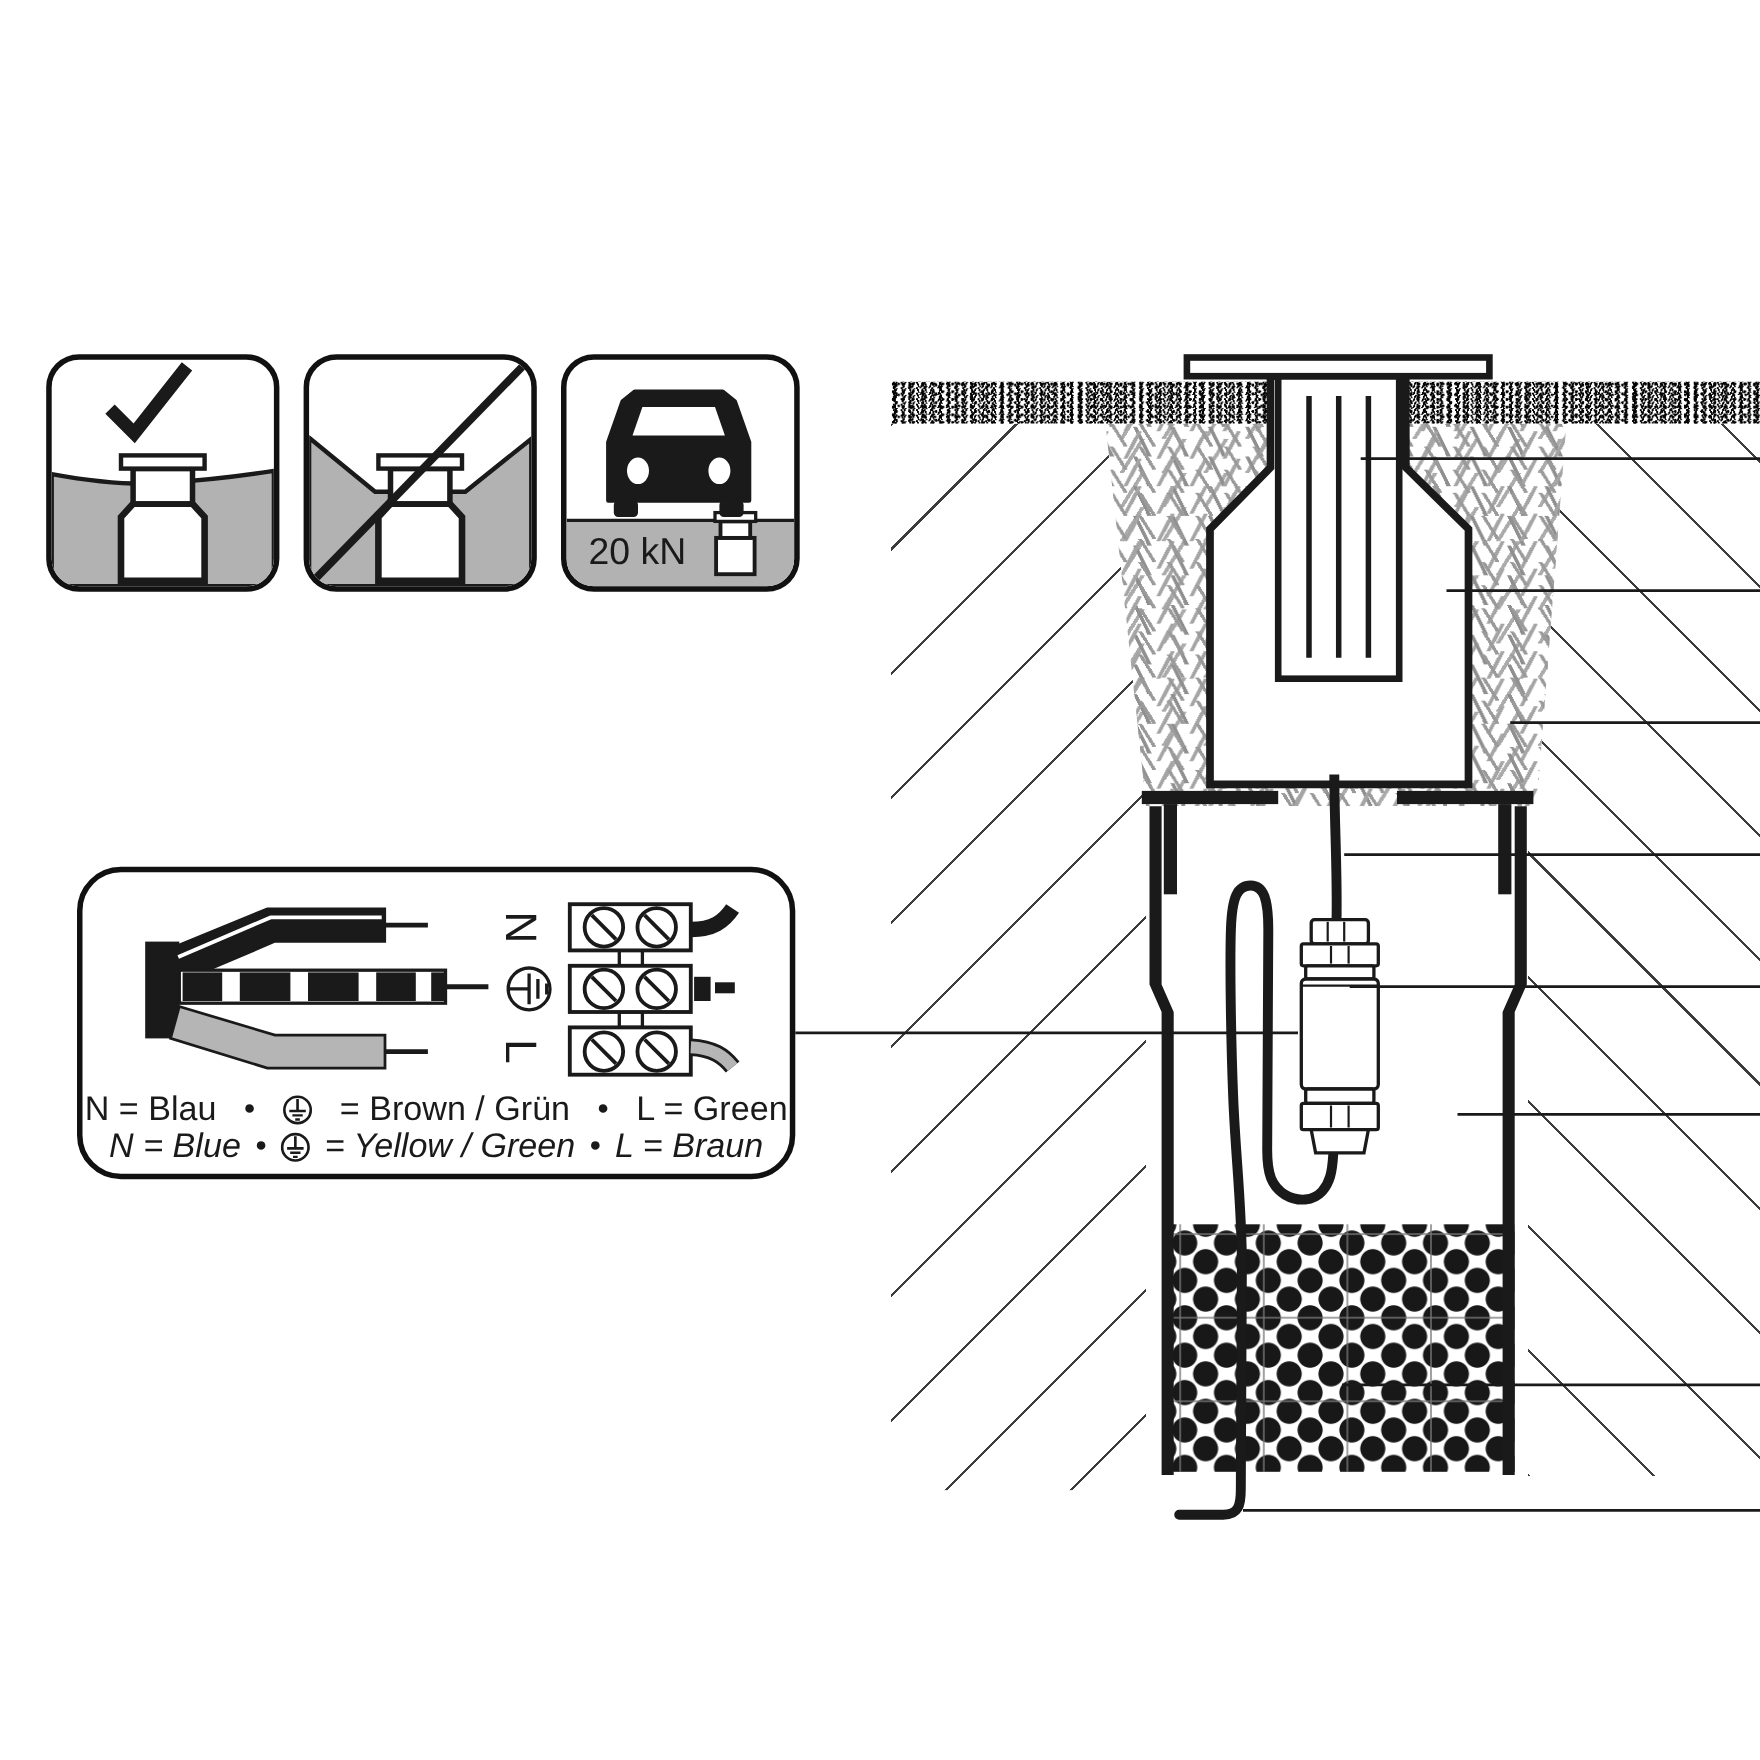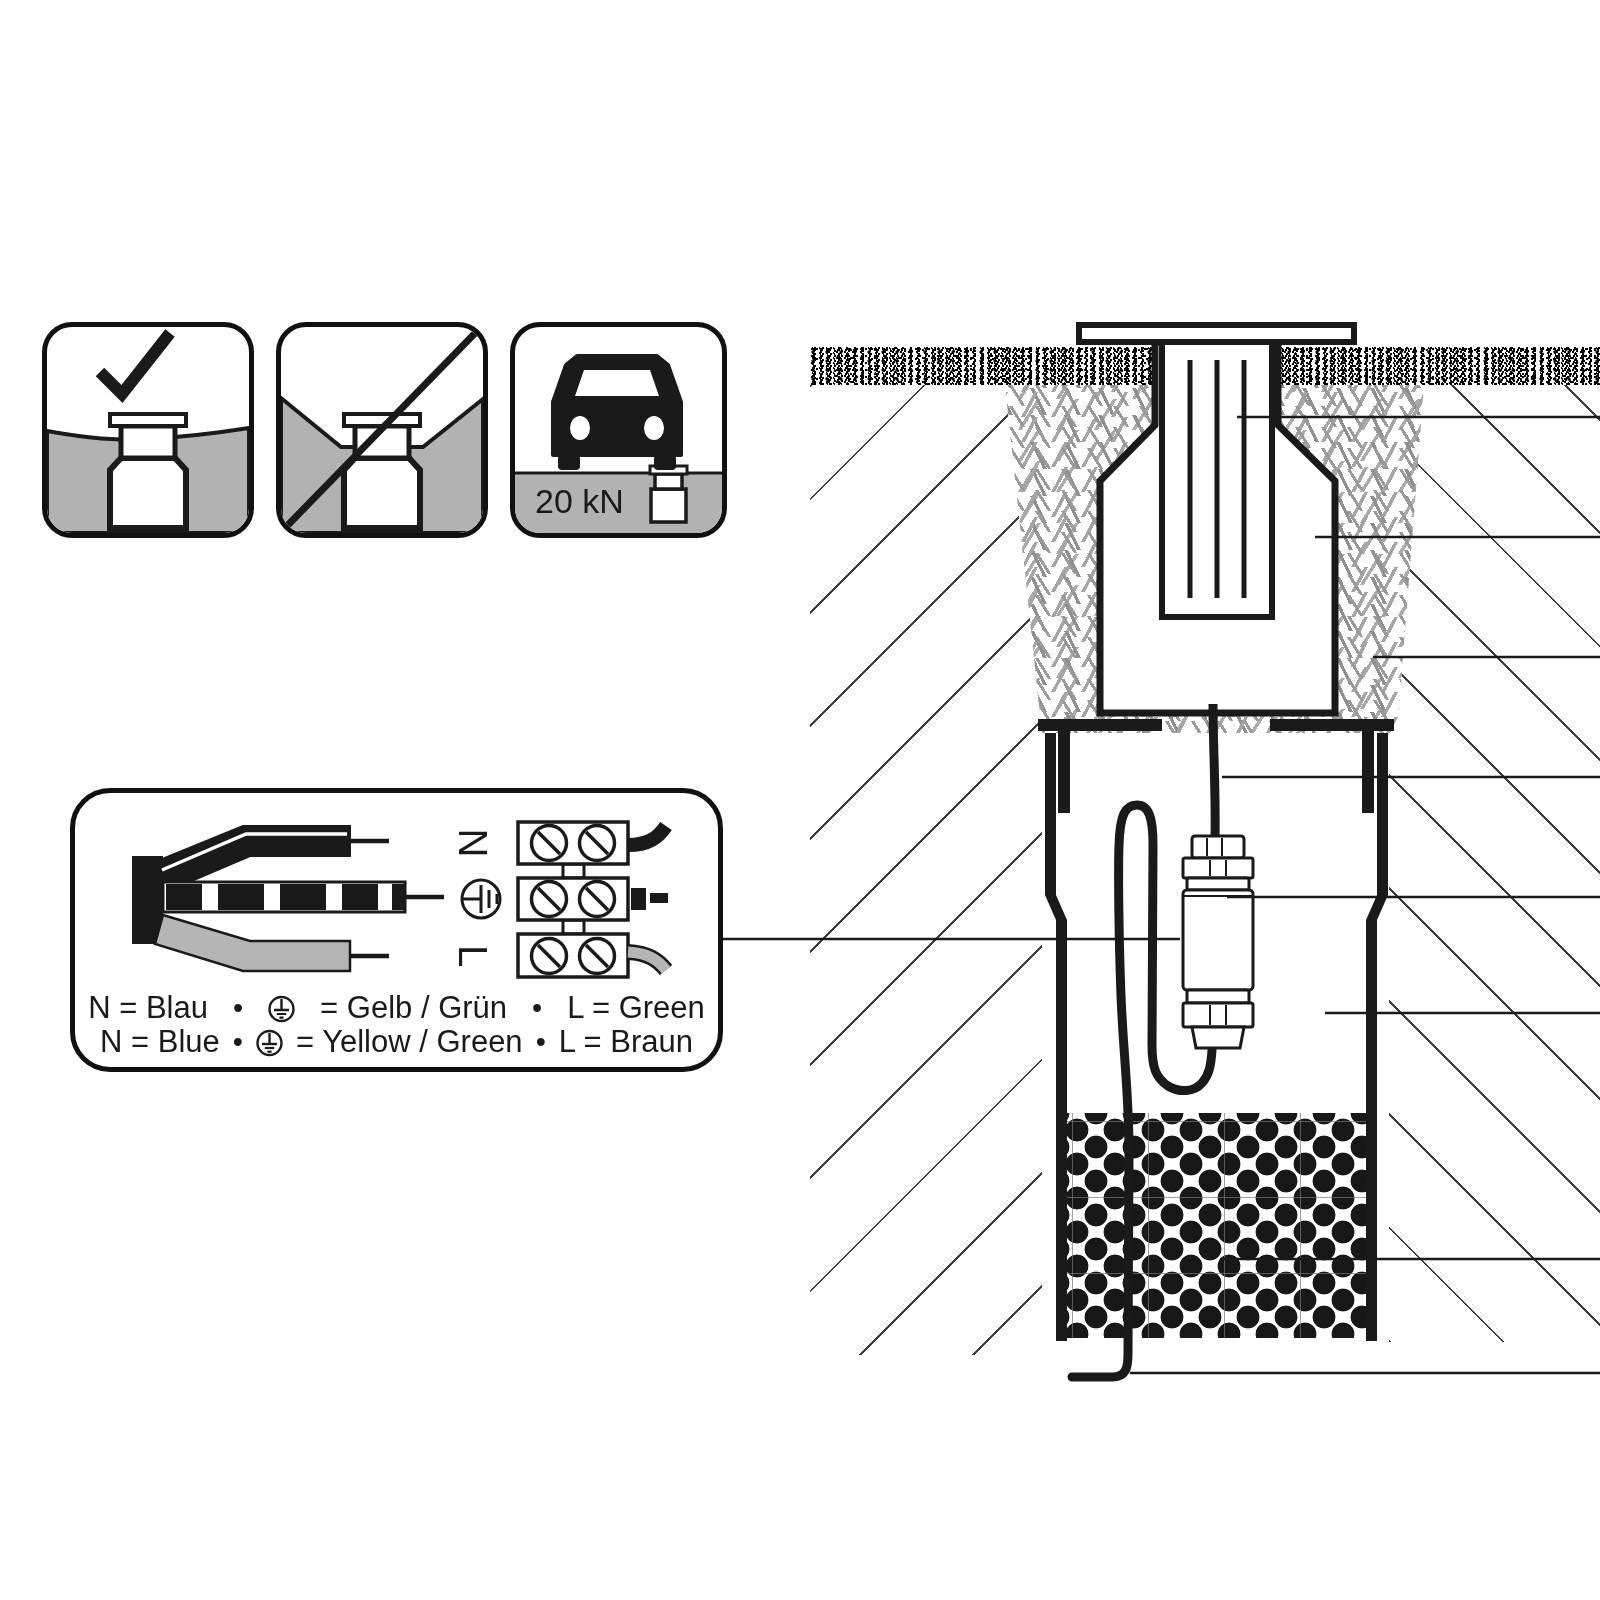--- a/index.html
+++ b/index.html
@@ -21,21 +21,21 @@
   #icon-correct{left:42px;width:212px;}
   #icon-incorrect{left:276px;width:212px;}
   #icon-load{left:510px;width:217px;}
 
   
   #wiring-box{position:absolute;left:70px;top:788px;width:653px;height:284px;border:5px solid #111;
               border-radius:40px;background:#fff;box-sizing:border-box;overflow:hidden;}
   .cap-row{position:absolute;left:0;width:643px;display:flex;justify-content:center;align-items:center;
            gap:13px;font-size:31px;white-space:nowrap;color:var(--color-ink);}
   .cap-row .b{font-size:29px;}
-  #cap-en{}
+  #cap-en{font-style:italic;}
 
   
   #speckle-band{left:810px;top:347px;width:790px;height:38px;
     background-color:#fff;
     background-image:
       linear-gradient(70deg, transparent 40%, #000 40% 58%, transparent 58%),
       linear-gradient(-65deg, transparent 42%, #000 42% 58%, transparent 58%),
       radial-gradient(circle at 2px 2px, #000 1.2px, transparent 1.6px),
       radial-gradient(circle at 5px 3px, #000 1.1px, transparent 1.5px),
       radial-gradient(circle at 3px 5px, #101010 1.4px, transparent 1.8px),
@@ -178,21 +178,21 @@
     <div class="cap-row" id="cap-de" style="top:197px;gap:25px;">
       <span>N = Blau</span>
       <span class="b">•</span>
       <svg width="27" height="31" viewBox="0 0 27 31">
         <circle cx="13.5" cy="16" r="12" fill="none" stroke="#1a1a1a" stroke-width="2.4"></circle>
         <line x1="13.5" y1="6" x2="13.5" y2="17" stroke="#1a1a1a" stroke-width="2.4"></line>
         <line x1="6" y1="17" x2="21" y2="17" stroke="#1a1a1a" stroke-width="2.4"></line>
         <line x1="8.8" y1="21" x2="18.2" y2="21" stroke="#1a1a1a" stroke-width="2.2"></line>
         <line x1="11.4" y1="24.7" x2="15.6" y2="24.7" stroke="#1a1a1a" stroke-width="2.2"></line>
       </svg>
-      <span>= Gelb / Grün</span>
+      <span>= Brown / Grün</span>
       <span class="b">•</span>
       <span>L = Green</span>
     </div>
     <div class="cap-row" id="cap-en" style="top:231px;">
       <span>N = Blue</span>
       <span class="b">•</span>
       <svg width="27" height="31" viewBox="0 0 27 31">
         <circle cx="13.5" cy="16" r="12" fill="none" stroke="#1a1a1a" stroke-width="2.4"></circle>
         <line x1="13.5" y1="6" x2="13.5" y2="17" stroke="#1a1a1a" stroke-width="2.4"></line>
         <line x1="6" y1="17" x2="21" y2="17" stroke="#1a1a1a" stroke-width="2.4"></line>

